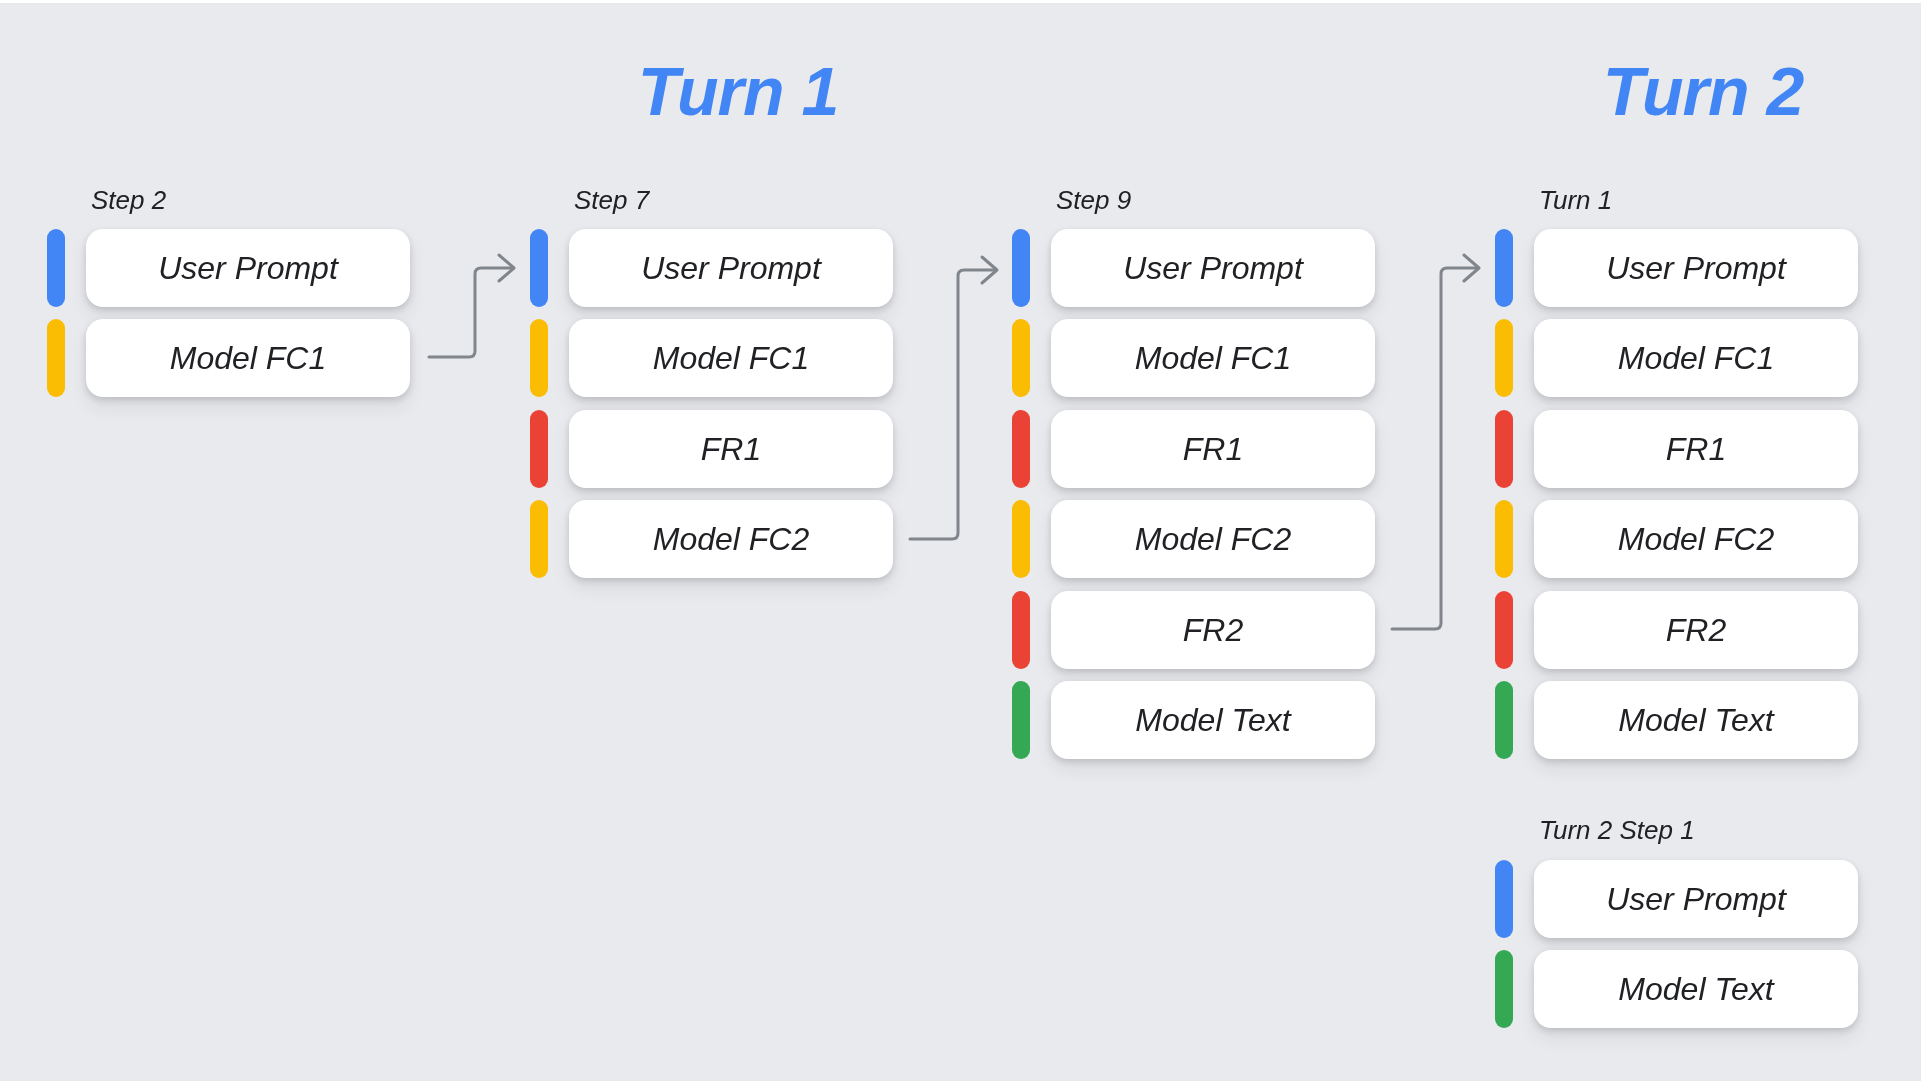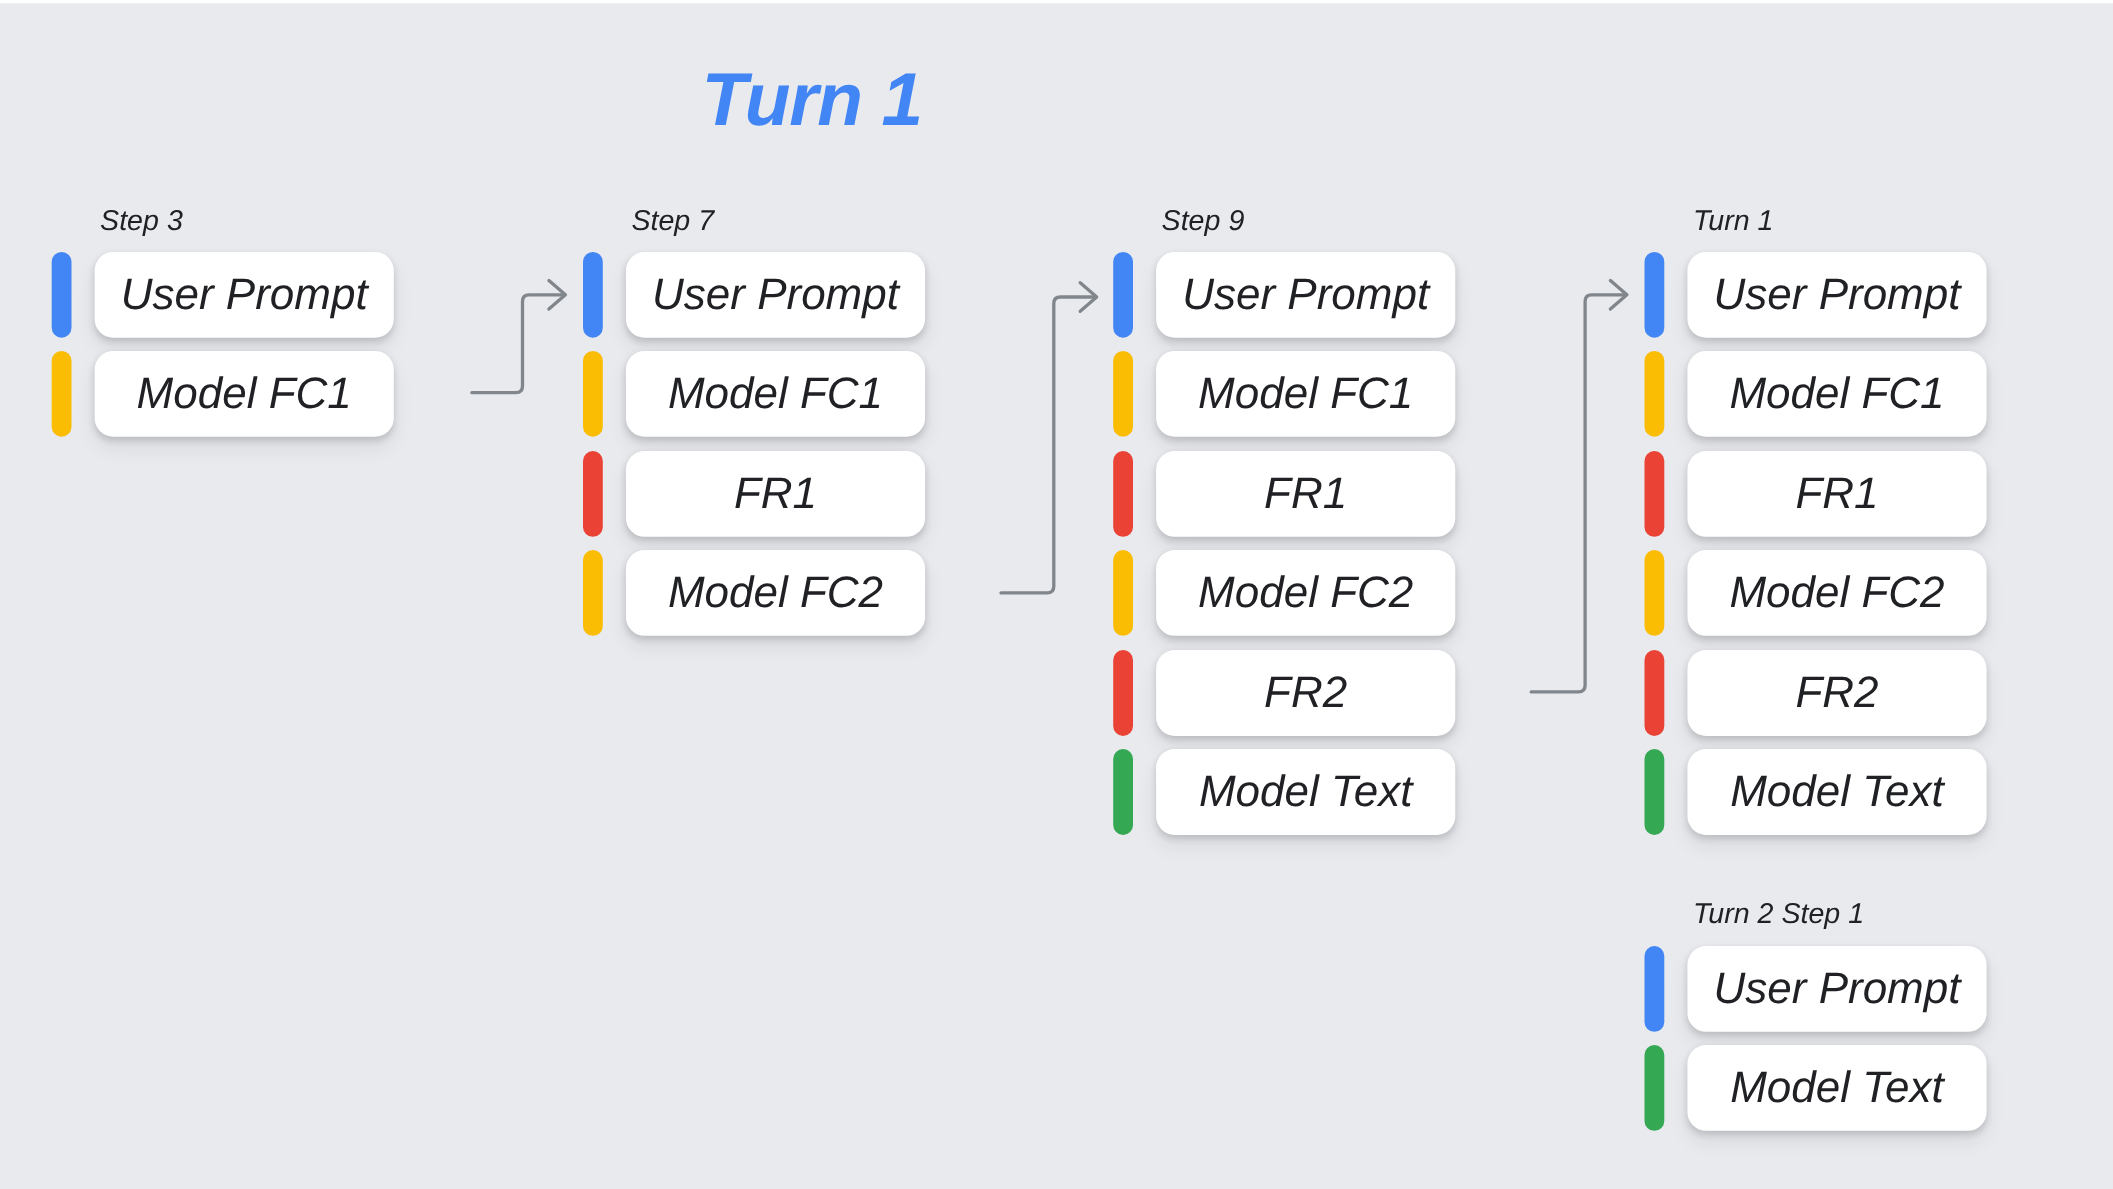--- a/index.html
+++ b/index.html
@@ -59,29 +59,29 @@
     align-items: stretch;
   }
   .pill {
     width: 18px;
     height: 78px;
     border-radius: 9px;
     flex: 0 0 18px;
   }
   .card {
     margin-left: 21px;
-    width: 272px;
+    width: 324px;
     height: 78px;
     background: var(--card, #FFFFFF);
     border-radius: 17px;
     box-shadow: 0 3px 6px rgba(32,33,36,0.16), 0 10px 18px rgba(32,33,36,0.08);
     display: flex;
     align-items: center;
     justify-content: center;
-    font-size: 40px;
+    font-size: 32px;
     color: var(--text, #202124);
     white-space: nowrap;
   }
   svg.arrows {
     position: absolute;
     left: 0; top: 0;
     pointer-events: none;
   }
   svg.arrows path {
     fill: none;
@@ -92,23 +92,24 @@
   }
 </style>
 </head>
 <body>
 
 <div class="canvas">
 
   <div class="top-edge"></div>
 
   <div class="turn-title" style="left:568px">Turn 1</div>
+  <div class="turn-title" style="left:1533px">Turn 2</div>
 
   <div class="group" style="left:47px">
-    <div class="group-label" style="top:186px">Step 3</div>
+    <div class="group-label" style="top:186px">Step 2</div>
     <div class="row" style="top:229px">
       <span class="pill" style="background: rgb(66, 133, 244);"></span>
       <div class="card">User Prompt</div>
     </div>
     <div class="row" style="top:319px">
       <span class="pill" style="background: rgb(251, 188, 4);"></span>
       <div class="card">Model FC1</div>
     </div>
   </div>
 

